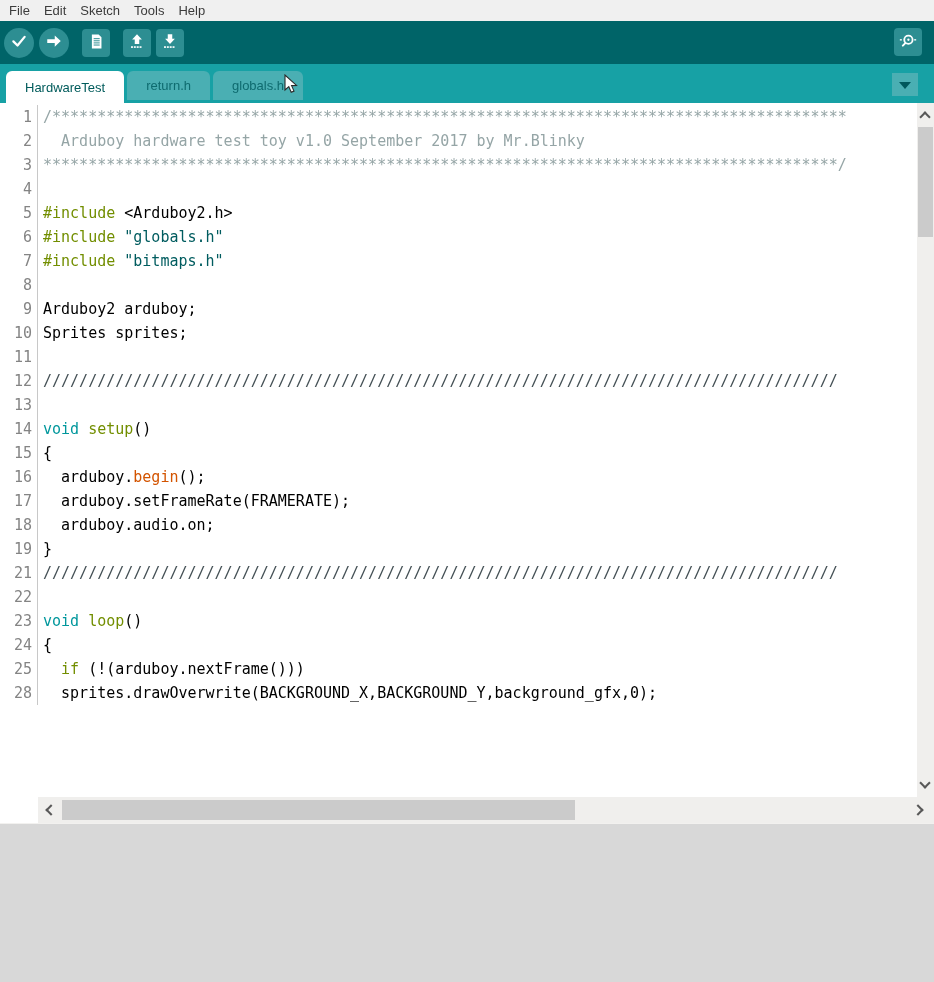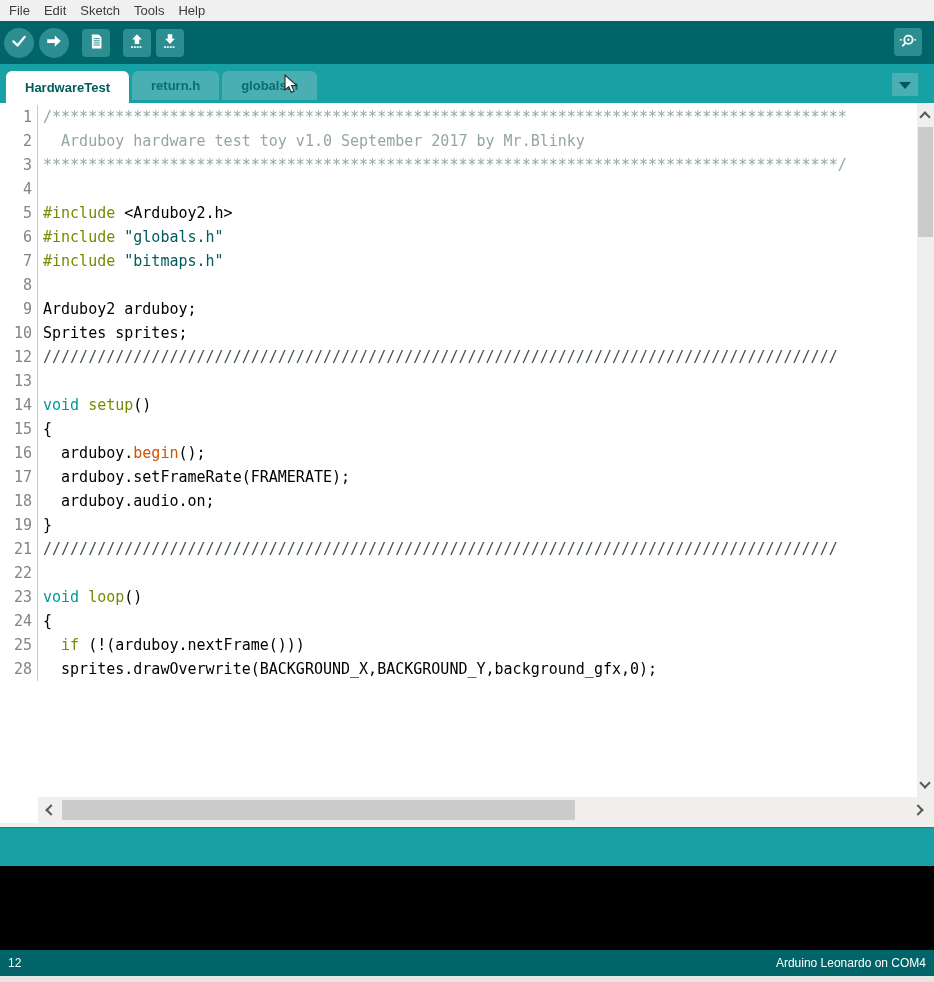--- a/index.html
+++ b/index.html
@@ -1,18 +1,18 @@
 <!DOCTYPE html>
 <html style="--menubar_bg: #F0F0F0; --menubar_fg: #3C3C3C; --toolbar_bg: #006468; --button_bg: #2D8E92; --tabbar_bg: #17A1A5; --tab_active_bg: #FFFFFF; --tab_active_fg: #005B5B; --tab_inactive_bg: #4AAFB3; --tab_inactive_fg: #0E6B6F; --editor_bg: #FFFFFF; --line_number_fg: #848484; --statusnotice_bg: #17A1A5; --console_bg: #000000; --linestatus_bg: #006468; --linestatus_fg: #FFFFFF; --scroll_track: #F0EFED; --scroll_thumb: #CBCBCB; --tok_comment1: #95A5A6; --tok_comment2: #434F54; --tok_keyword: #728E00; --tok_type: #00979C; --tok_function: #D35400; --tok_string: #005C5F; --tok_plain: #000000;"><head>
 <meta charset="utf-8">
 <style>
   * { box-sizing: border-box; }
   html,body { margin:0; padding:0; background:#d8d8d8; }
   #window {
-    position:relative; width:934px; height:982px; overflow:hidden;
+    position:relative; width:934px; height:824px; overflow:hidden;
     background:#fef9c3; font-family:"Liberation Sans", sans-serif;
   }
 
   
   .menubar {
     height:21px; background:var(--menubar_bg); color:var(--menubar_fg);
     display:flex; align-items:center; font-size:13px; padding-left:2px;
   }
   .menu-item { padding:2px 7px; cursor:default; }
 
@@ -26,21 +26,21 @@
     margin-right:5px; display:flex; align-items:center; justify-content:center;
     border:none; padding:0; cursor:pointer;
   }
   .tb.sq { width:28px; height:28px; border-radius:4px; }
   .tb.gapL { margin-left:8px; }
   .tb.serial { position:absolute; right:12px; top:7px; width:28px; height:28px; border-radius:4px; margin:0; }
 
   
   .tabbar {
     height:39px; background:var(--tabbar_bg); position:relative;
-    display:flex; align-items:flex-end; padding-left:6px;font-weight:bold;
+    display:flex; align-items:flex-end; padding-left:6px;
   }
   .tab {
     height:29px; margin-bottom:3px; margin-right:3px;
     display:flex; align-items:center; padding:0 19px; font-size:13px;
     border-radius:6px 6px 0 0; background:var(--tab_inactive_bg);
     color:var(--tab_inactive_fg); cursor:pointer; white-space:nowrap;
   }
   .tab.active {
     height:32px; margin-bottom:0; background:var(--tab_active_bg);
     color:var(--tab_active_fg);
@@ -211,20 +211,21 @@
         <div class="code-row"><span class="ln">1</span><span class="lc"><span class="t-c1">/****************************************************************************************</span></span></div>
         <div class="code-row"><span class="ln">2</span><span class="lc"><span class="t-c1">  Arduboy hardware test toy v1.0 September 2017 by Mr.Blinky</span></span></div>
         <div class="code-row"><span class="ln">3</span><span class="lc"><span class="t-c1">****************************************************************************************/</span></span></div>
         <div class="code-row"><span class="ln">4</span><span class="lc"></span></div>
         <div class="code-row"><span class="ln">5</span><span class="lc"><span class="t-kw">#include</span><span class="t-pl"> &lt;Arduboy2.h&gt;</span></span></div>
         <div class="code-row"><span class="ln">6</span><span class="lc"><span class="t-kw">#include</span><span class="t-pl"> </span><span class="t-st">"globals.h"</span></span></div>
         <div class="code-row"><span class="ln">7</span><span class="lc"><span class="t-kw">#include</span><span class="t-pl"> </span><span class="t-st">"bitmaps.h"</span></span></div>
         <div class="code-row"><span class="ln">8</span><span class="lc"></span></div>
         <div class="code-row"><span class="ln">9</span><span class="lc"><span class="t-pl">Arduboy2 arduboy;</span></span></div>
         <div class="code-row"><span class="ln">10</span><span class="lc"><span class="t-pl">Sprites sprites;</span></span></div>
+        <div class="code-row"><span class="ln">11</span><span class="lc"></span></div>
         <div class="code-row"><span class="ln">12</span><span class="lc"><span class="t-c2">////////////////////////////////////////////////////////////////////////////////////////</span></span></div>
         <div class="code-row"><span class="ln">13</span><span class="lc"></span></div>
         <div class="code-row"><span class="ln">14</span><span class="lc"><span class="t-ty">void</span><span class="t-pl"> </span><span class="t-kw">setup</span><span class="t-pl">()</span></span></div>
         <div class="code-row"><span class="ln">15</span><span class="lc"><span class="t-pl">{</span></span></div>
         <div class="code-row"><span class="ln">16</span><span class="lc"><span class="t-pl">  arduboy.</span><span class="t-fn">begin</span><span class="t-pl">();</span></span></div>
         <div class="code-row"><span class="ln">17</span><span class="lc"><span class="t-pl">  arduboy.setFrameRate(FRAMERATE);</span></span></div>
         <div class="code-row"><span class="ln">18</span><span class="lc"><span class="t-pl">  arduboy.audio.on;</span></span></div>
         <div class="code-row"><span class="ln">19</span><span class="lc"><span class="t-pl">}</span></span></div>
         <div class="code-row"><span class="ln">21</span><span class="lc"><span class="t-c2">////////////////////////////////////////////////////////////////////////////////////////</span></span></div>
         <div class="code-row"><span class="ln">22</span><span class="lc"></span></div>

